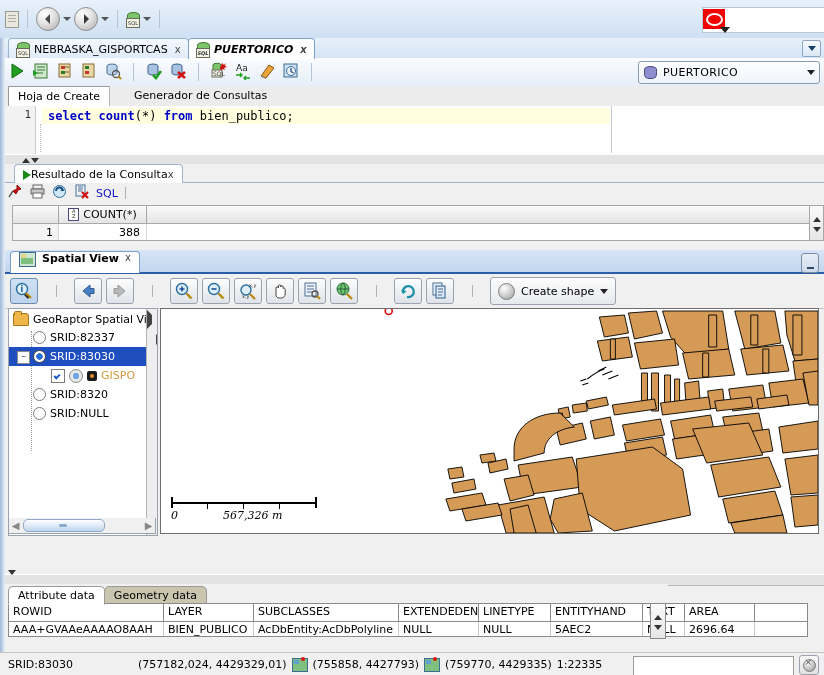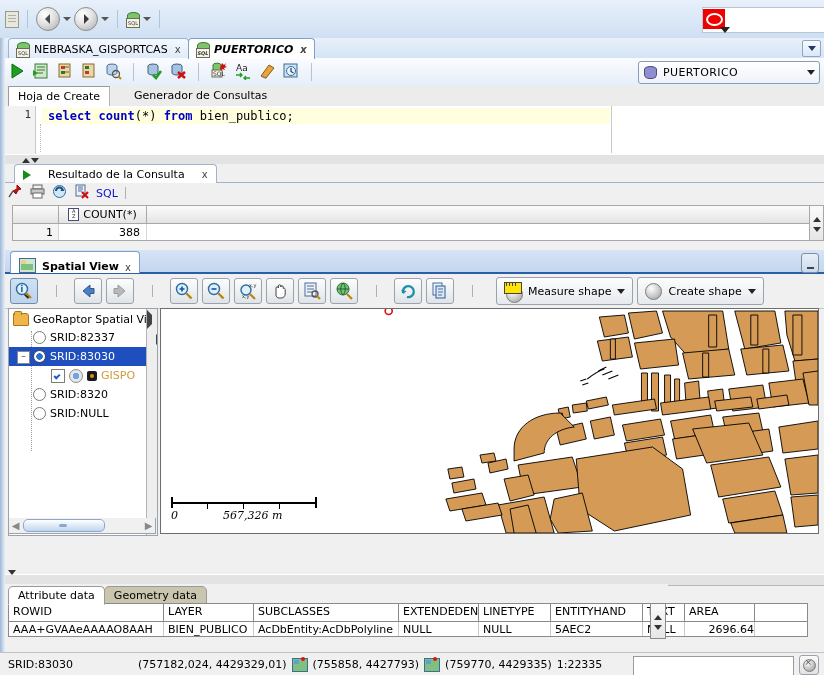--- a/index.html
+++ b/index.html
@@ -88,21 +88,21 @@
   .edright{position:absolute;right:0;top:0;width:212px;height:47px;border-left:1px solid #c9c9c9;background:#fff;}
 
   
   .split{position:absolute;left:0;width:824px;height:10px;background:#e3e3e3;border-top:1px solid #fff;border-bottom:1px solid #b7b7b7;}
   .split .arrs{position:absolute;left:22px;top:1px;display:flex;gap:1px;}
   .tri-u{width:0;height:0;border-left:4px solid transparent;border-right:4px solid transparent;border-bottom:5px solid #333;margin-top:2px;}
   .tri-d{width:0;height:0;border-left:4px solid transparent;border-right:4px solid transparent;border-top:5px solid #333;margin-top:2px;}
 
   
   .respanel{position:absolute;left:0;top:164px;width:824px;height:86px;background:#f0f0f0;}
-  .restab{position:absolute;left:14px;top:0;height:19px;display:flex;align-items:center;gap:17px;padding:0 8px;
+  .restab{position:absolute;left:14px;top:0;height:19px;display:flex;align-items:center;gap:0;padding:0 8px;
      background:#fff;border:1px solid #9fb4cc;border-bottom:none;border-radius:4px 4px 0 0;font-size:11px;}
   .restabline{position:absolute;left:0;top:18px;width:824px;height:1px;background:#9fb4cc;}
   .playico{width:0;height:0;border-top:5px solid transparent;border-bottom:5px solid transparent;border-left:8px solid #1a8a1a;}
   .resbar{position:absolute;left:0;top:19px;width:824px;height:20px;background:#f0f0f0;display:flex;align-items:center;gap:7px;padding-left:8px;}
   .sqllink{color:#1111cc;font-size:11px;}
   .vsep{width:1px;height:12px;background:#b0b0b0;}
   .resmsg{font-size:11px;color:#000;}
 
   
   .rgrid{position:absolute;left:12px;top:41px;width:812px;height:34px;background:#fff;border:1px solid #a8a8a8;border-right:none;}
@@ -113,21 +113,21 @@
   .rgrow div{border-right:1px solid #d6d6d6;box-sizing:border-box;display:flex;align-items:center;font-size:11px;}
   .azico{width:9px;height:11px;background:#fff;border:1px solid #4a4a7a;font-size:5px;line-height:5px;
      color:#222;text-align:center;display:inline-block;}
   .rspin{position:absolute;right:0;top:41px;width:13px;height:34px;background:linear-gradient(to bottom,#fafafa,#e6e6e6);
      border:1px solid #a8a8a8;display:flex;flex-direction:column;align-items:center;justify-content:center;gap:3px;}
 
   
   .spdock{position:absolute;left:0;top:250px;width:824px;height:340px;background:#f0f0f0;}
   .sptabrow{position:absolute;left:0;top:0;width:824px;height:22px;
      background:linear-gradient(to bottom,#d6e4f7,#c3d6ef);border-bottom:2px solid #2b5ea8;}
-  .sptab{position:absolute;left:10px;top:1px;height:21px;display:flex;align-items:flex-end;gap:6px;padding:0 8px;
+  .sptab{position:absolute;left:10px;top:1px;height:21px;display:flex;align-items:flex-start;gap:6px;padding:0 8px;
      background:#fff;border:1px solid #7fa0c8;border-bottom:none;border-radius:4px 4px 0 0;font-weight:bold;font-size:11px;}
   .minbtn{position:absolute;right:5px;top:3px;width:16px;height:15px;border:1px solid #7d8da0;border-radius:3px;
      background:linear-gradient(to bottom,#e8eef8,#cdd9ea);display:flex;align-items:flex-end;justify-content:center;padding-bottom:3px;}
   .minbtn i{width:7px;height:2px;background:#33475f;display:block;}
   .mapico{width:15px;height:13px;background:#cfe6d0;border:1px solid #3d6e8f;position:relative;}
   .mapico:after{content:"";position:absolute;left:1px;top:5px;width:12px;height:6px;background:#7fbf7f;}
   .mapico:before{content:"";position:absolute;left:1px;top:1px;width:5px;height:4px;background:#e6d38a;}
 
   
   .sptb{position:absolute;left:0;top:24px;width:824px;height:34px;background:#f0f0f0;
@@ -546,28 +546,20 @@
       <div class="tbtn">
         <svg width="20" height="20" viewBox="0 0 20 20">
             <rect x="3" y="2" width="9" height="12" fill="#eef2f8" stroke="#4a6e96"></rect>
             <rect x="6" y="5" width="9" height="12" fill="#dce8f6" stroke="#2a5e96"></rect>
             <path d="M8 8h5M8 11h5M8 14h4" stroke="#4a6e96"></path>
           </svg>
       </div>
       <div class="tbtn flat">
           <span class="vsep"></span>
         </div>
-      <div class="mbtn" style="margin-left:6px;">
-        <span style="position:relative;width:18px;height:18px;display:inline-block;">
-          <span class="graysphere" style="position:absolute;left:2px;top:4px;"></span>
-          <span class="ruler" style="position:absolute;left:0;top:0;"></span>
-        </span>
-        <span>Measure shape</span>
-        <span class="dn"></span>
-      </div>
       <div class="mbtn">
         <span class="graysphere"></span>
         <span>Create shape</span>
         <span class="dn"></span>
       </div>
     </div>
 
     <div class="spbody">
 
       <div class="treepane">
@@ -746,21 +738,21 @@
         <div style="flex:1;border-right:none;"></div>
       </div>
       <div class="arow">
         <div style="width:155px;">AAA+GVAAeAAAAO8AAH</div>
         <div style="width:90px;">BIEN_PUBLICO</div>
         <div style="width:145px;">AcDbEntity:AcDbPolyline</div>
         <div style="width:80px;">NULL</div>
         <div style="width:72px;">NULL</div>
         <div style="width:92px;">5AEC2</div>
         <div style="width:42px;">NULL</div>
-        <div style="width:70px;text-align:right;">2696.64</div>
+        <div style="width:70px;">2696.64</div>
         <div style="flex:1;border-right:none;"></div>
       </div>
     </div>
     <div class="aspin">
       <span class="tri-u"></span>
       <span class="tri-d"></span>
     </div>
   </div>
 
   <div class="statusbar">

